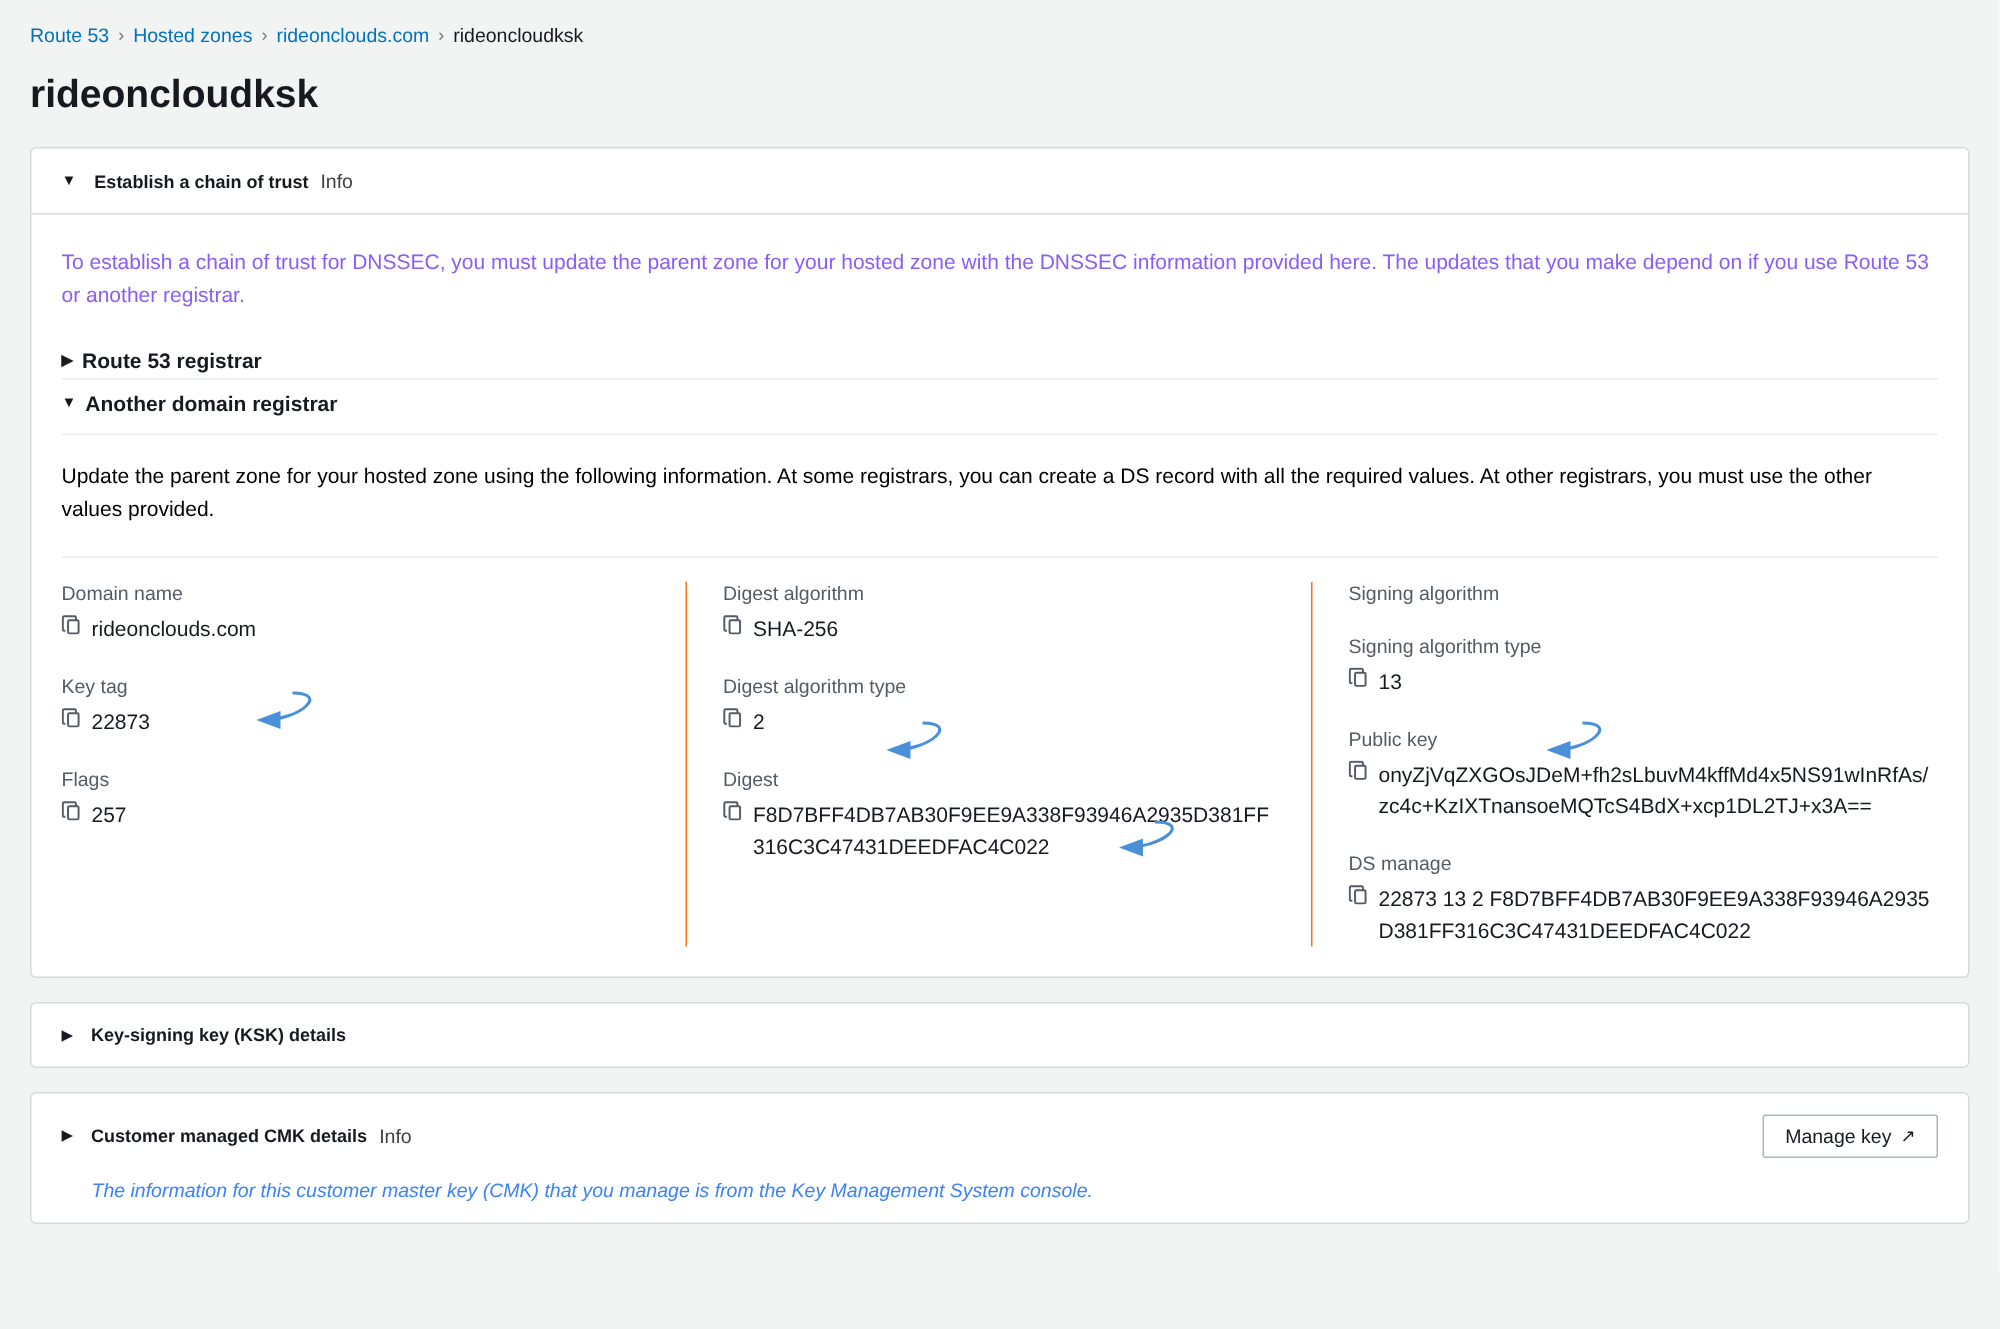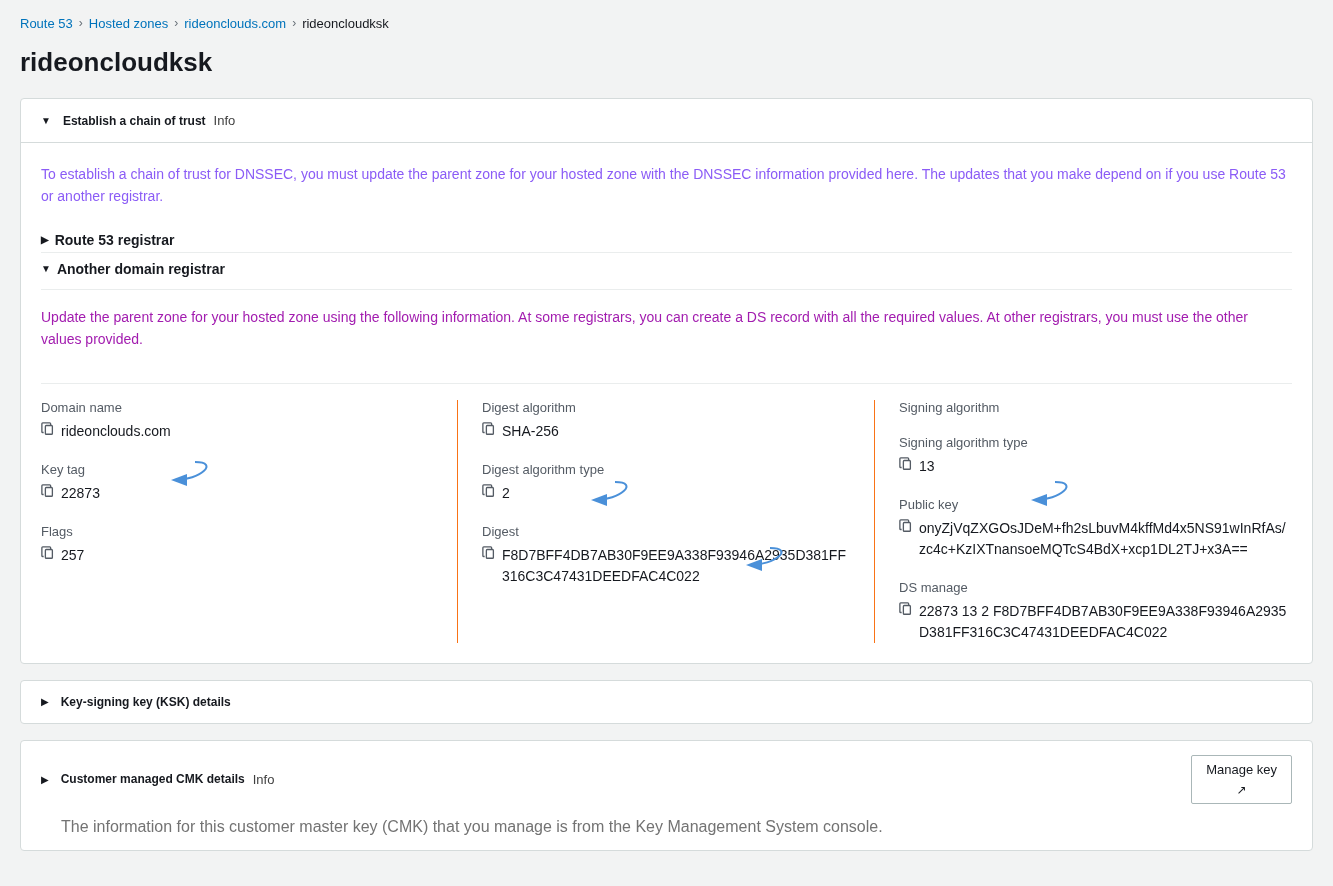--- a/index.html
+++ b/index.html
@@ -76,23 +76,23 @@
     .sub-row-toggle {
       font-size: 10px;
     }
     .sub-section {
       border-top: 1px solid #eaeded;
       padding-top: 16px;
       margin-top: 8px;
     }
     .sub-description {
       font-size: 14px;
-      color: #a21caf;
+      color: #000000;
       line-height: 1.6;
-      margin-bottom: 32px;
+      margin-bottom: 20px;
     }
     .field-label {
       font-size: 13px;
       color: #545b64;
       margin-bottom: 6px;
     }
     .field-value {
       display: flex;
       align-items: flex-start;
       gap: 6px;
@@ -155,38 +155,38 @@
       align-items: center;
       gap: 6px;
       padding: 6px 14px;
       border: 1px solid #aab7b8;
       border-radius: 2px;
       background: #fff;
       color: #16191f;
       font-size: 13px;
       cursor: pointer;
       white-space: nowrap;
-      flex-direction: column;
     }
     .cmk-header {
       display: flex;
       align-items: center;
       justify-content: space-between;
       padding: 14px 20px;
       cursor: pointer;
     }
     .cmk-header-left {
       display: flex;
       align-items: center;
       gap: 8px;
     }
     .cmk-sub-text {
-      font-size: 16px;
-      color: #737373;
+      font-size: 13px;
+      color: #3b82f6;
       padding: 0 20px 14px 40px;
+      font-style: italic;
     }
     .route53-row {
       display: flex;
       align-items: center;
       gap: 6px;
       padding: 8px 0 4px 0;
       font-weight: 600;
       font-size: 14px;
       cursor: pointer;
     }

